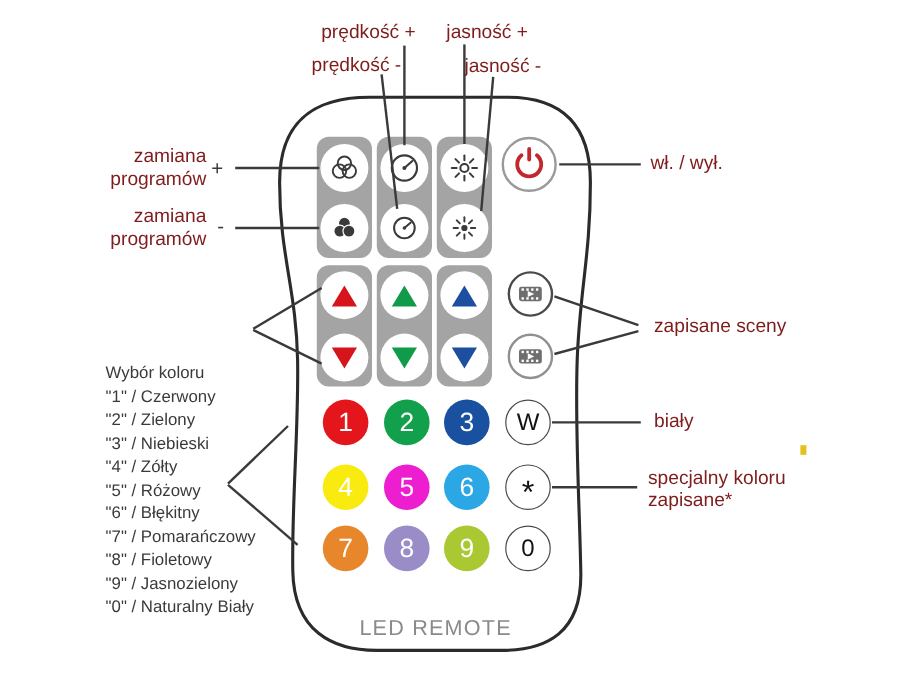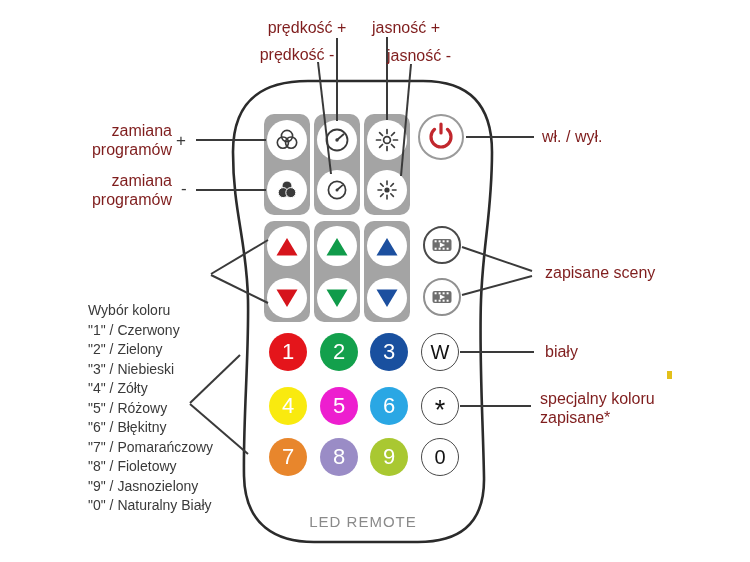--- a/index.html
+++ b/index.html
@@ -13,21 +13,21 @@
   .pad{position:absolute;width:46px;height:101px;border-radius:10px;}
   .btn{position:absolute;background:#fff;border-radius:50%;display:flex;align-items:center;justify-content:center;box-sizing:border-box;}
   .btn-40{width:40px;height:40px;}
   .power-btn{width:46px;height:46px;border:2px solid #9a9a9a;}
   .scene-btn{width:38px;height:38px;border:2px solid #4a4a4a;}
   .scene-btn.light{border-color:#909090;}
   .digit{width:38px;height:38px;color:#fff;font-size:22px;}
   .fkey{width:38px;height:38px;border:1.6px solid #4a4a4a;font-size:20px;color:#111;}
   .fkey .star{font-size:27px;transform:translateY(4px);}
   .remote-name{position:absolute;left:363px;top:513px;transform:translateX(-50%);
-               font-size:15px;letter-spacing:1px;color:#8a8a8a;}
+               font-size:18px;letter-spacing:1px;color:#8a8a8a;}
   .color-list{position:absolute;left:77px;top:301px;font-size:14px;line-height:19.5px;color:#3a3a3a;white-space:nowrap;margin-left:11px;}
   .artifact{position:absolute;left:667px;top:371px;width:5px;height:8px;}
 </style>
 </head>
 <body>
 
 <div id="canvas">
 
   <svg class="layer" width="750" height="562">
     <path d="M 308 81 C 266 81 233 97 233 152 C 233 212 247 242 248 300

